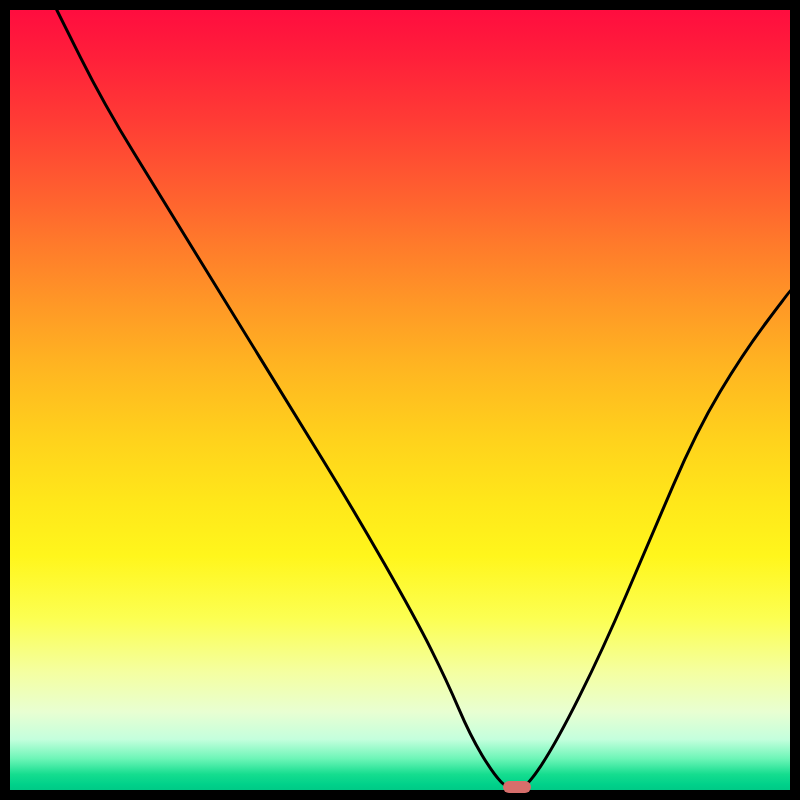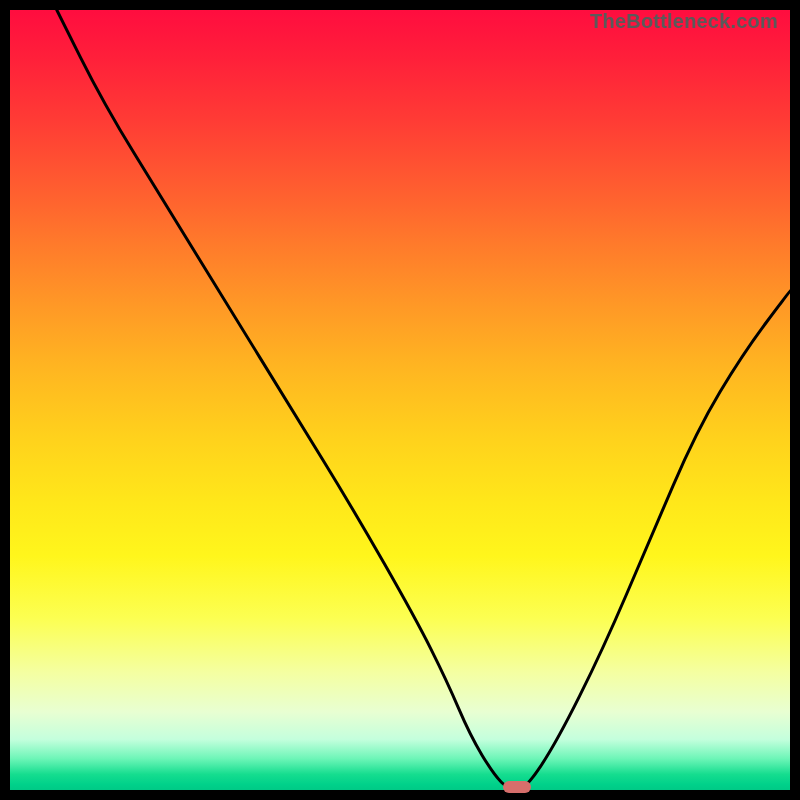--- a/index.html
+++ b/index.html
@@ -71,21 +71,20 @@
     border-radius: 6px;
     transform: translate(-50%, -50%);
   }
 </style>
 </head>
 <body>
 
 <div class="frame">
   <div class="plot">
 
-    <div class="watermark">TheBottleneck.com</div>
 
     <svg class="curve" viewBox="0 0 780 780" preserveAspectRatio="none">
       <path fill="none" stroke="#000000" stroke-width="3" stroke-linecap="round" stroke-linejoin="round" d="M 46.8 0 Q 46.8 0 70.19999999999999 46.80000000000001 Q 93.6 93.60000000000002 124.8 144.3 Q 156 195 187.20000000000002 245.7 Q 218.40000000000003 296.4 249.60000000000002 347.1 Q 280.8 397.8 312 448.5 Q 343.2 499.2 374.4 553.8 Q 405.6 608.4 421.20000000000005 639.5999999999999 Q 436.80000000000007 670.8 448.5 698.0999999999999 Q 460.2 725.4 471.9 744.9 Q 483.6 764.4 491.4 772.2 Q 499.2 780 507 780 Q 514.8000000000001 780 530.4000000000001 756.6 Q 546 733.2 569.4 686.4000000000001 Q 592.8 639.6 616.1999999999999 585 Q 639.5999999999999 530.4 663 475.79999999999995 Q 686.4 421.2 709.8 382.19999999999993 Q 733.1999999999999 343.19999999999993 756.5999999999999 312 T 780 280.8"></path>
     </svg>
 
     <div class="marker" style="left: 507px; top: 776.88px; background: rgb(214, 110, 107);"></div>
 
   </div>
 </div>
 

